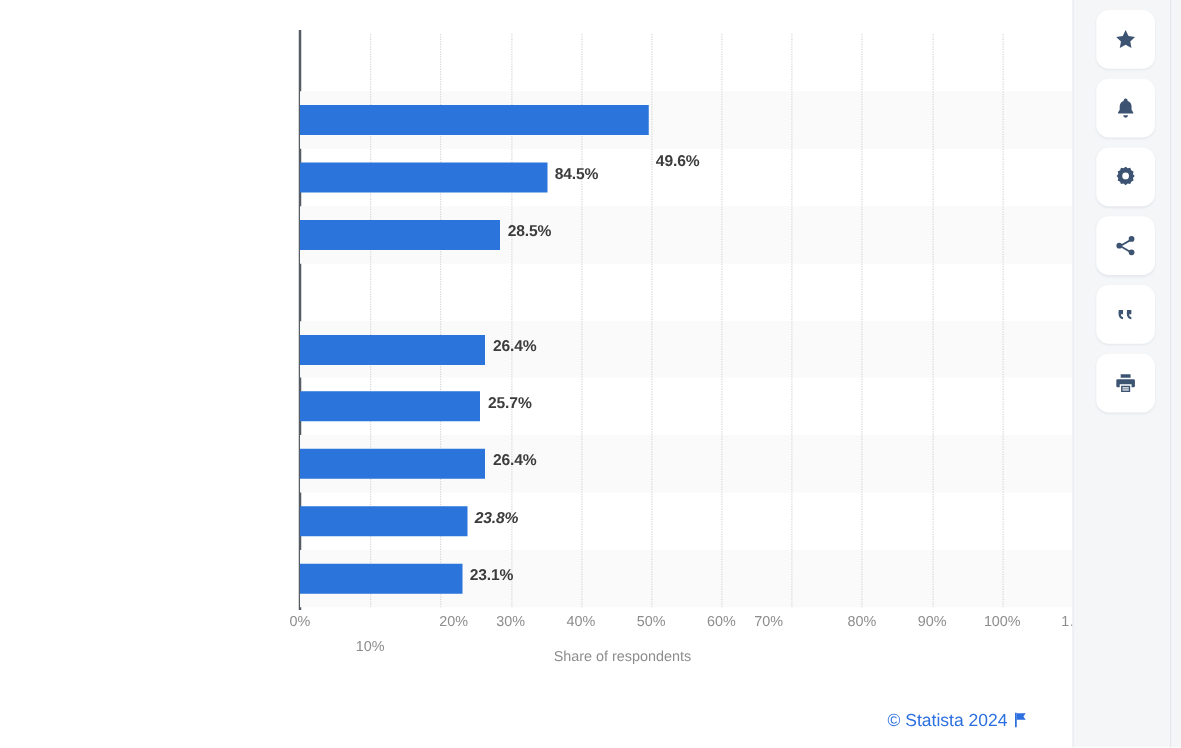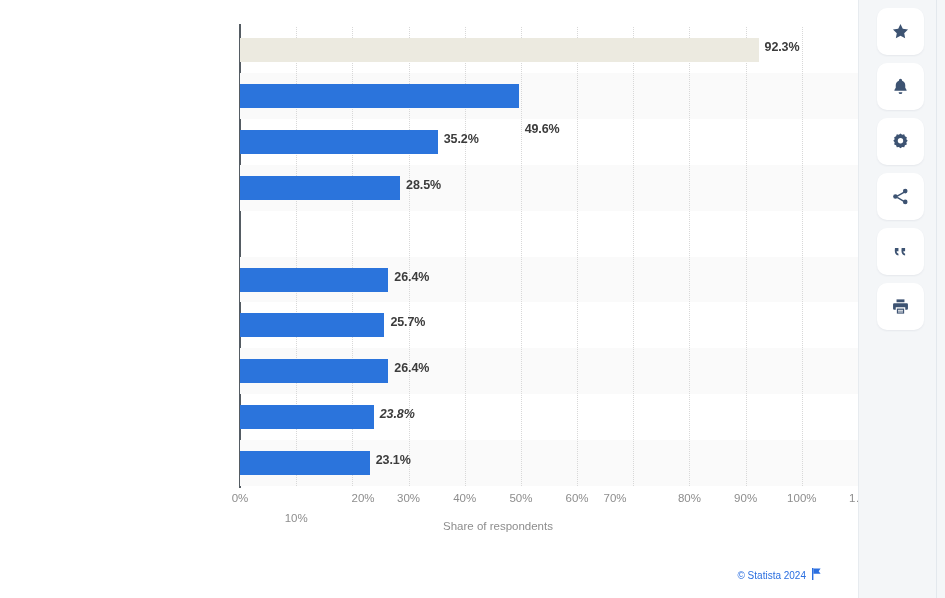--- a/index.html
+++ b/index.html
@@ -91,21 +91,21 @@
     white-space: nowrap;
   }
 
   
   #footer {
     position: absolute;
     left: 0; top: 568px;
     width: 858px;
     text-align: right;
     padding-right: 36px;
-    font-size: 10px;
+    font-size: 14px;
     color: #2b6fe0;
     white-space: nowrap;
   }
   #footer .flag-icon {
     display: inline-block;
     vertical-align: -1px;
     margin-left: 5px;
   }
 
   
@@ -157,31 +157,27 @@
           <div class="vgrid" style="left: 112.364px;"></div>
           <div class="vgrid" style="left: 168.545px;"></div>
           <div class="vgrid" style="left: 224.727px;"></div>
           <div class="vgrid" style="left: 280.909px;"></div>
           <div class="vgrid" style="left: 337.091px;"></div>
           <div class="vgrid" style="left: 393.273px;"></div>
           <div class="vgrid" style="left: 449.455px;"></div>
           <div class="vgrid" style="left: 505.636px;"></div>
           <div class="vgrid" style="left: 561.818px;"></div>
         </div>
-    <div class="bar-row" style="top: 0px;">
-          <div class="bar highlight" style="width: 518.558px;"></div>
-          <div class="bar-value" style="left: 524.558px;">92.3%</div>
-        </div>
         <div class="bar-row" style="top: 45.9px;">
           <div class="bar" style="width: 278.662px;"></div>
           <div class="bar-value" style="left: 284.662px; margin-top: 36px;">49.6%</div>
         </div>
         <div class="bar-row" style="top: 91.8px;">
           <div class="bar" style="width: 197.76px;"></div>
-          <div class="bar-value" style="left: 203.76px;">35.2%</div>
+          <div class="bar-value" style="left: 203.76px;">84.5%</div>
         </div>
         <div class="bar-row" style="top: 137.7px;">
           <div class="bar" style="width: 160.118px;"></div>
           <div class="bar-value" style="left: 166.118px;">28.5%</div>
         </div>
         <div class="bar-row" style="top: 229.5px;">
           <div class="bar" style="width: 148.32px;"></div>
           <div class="bar-value" style="left: 154.32px;">26.4%</div>
         </div>
         <div class="bar-row" style="top: 275.4px;">

